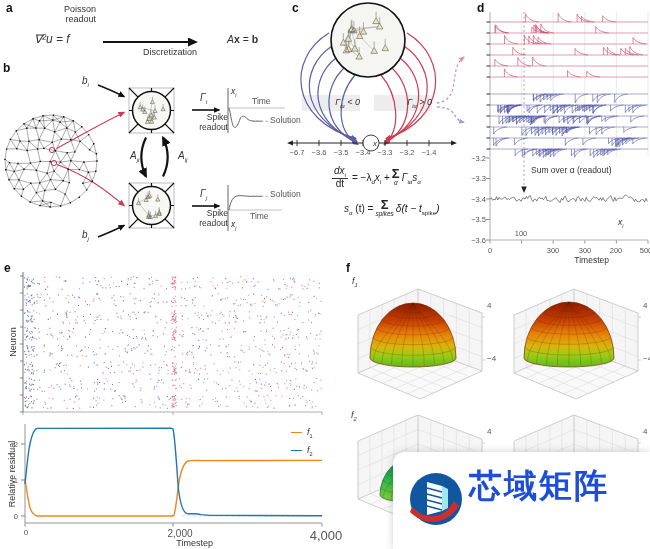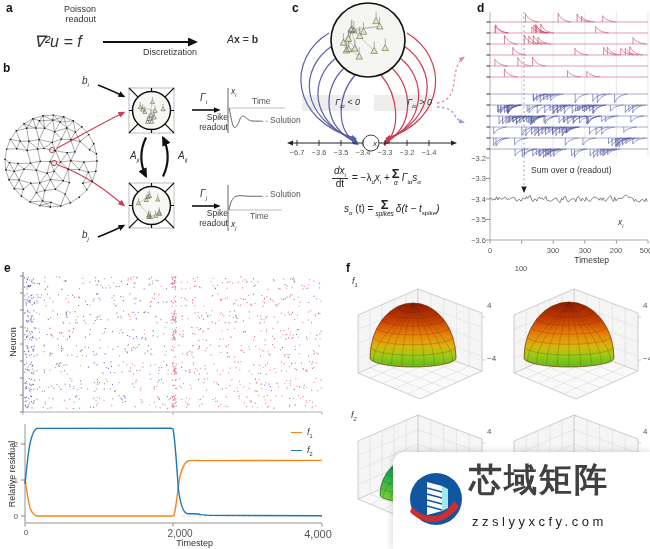--- a/index.html
+++ b/index.html
@@ -21,21 +21,21 @@
   .frac .num{border-bottom:1px solid #333;padding:0 2px 1px;}
   .bigsum{display:inline-flex;flex-direction:column;align-items:center;line-height:0.75;margin:0 2px;}
   .bigsum .sg{font-size:13px;font-weight:bold;}
   .bigsum .ss{font-size:6.5px;font-style:italic;margin-top:2px;}
   .legend-item{position:absolute;font-size:9px;color:#333;}
   .dash{display:inline-block;width:11px;height:0;border-top:1.8px solid #000;vertical-align:middle;margin-right:5px;}
   .dash.f1{border-color:#f58518;}
   .dash.f2{border-color:#1f77b4;}
   .watermark{position:absolute;left:393px;top:452px;width:257px;height:97px;background:#fff;
              border-radius:12px 0 0 0;box-shadow:0 0 8px rgba(0,0,0,.18);z-index:5;}
-  .wm-brand{position:absolute;left:76px;top:6px;font-size:33px;font-weight:900;color:#404040;letter-spacing:2px;}
+  .wm-brand{position:absolute;left:76px;top:12px;font-size:33px;font-weight:900;color:#1d4ed8;letter-spacing:2px;}
   .wm-domain{position:absolute;left:79px;top:62px;font-size:13px;color:#222;letter-spacing:3.5px;}
 </style>
 </head>
 <body>
 
 <div class="fig">
 
 <svg id="art" width="650" height="549" viewBox="0 0 650 549">
 <defs id="art-defs">
   <marker id="mB8" markerUnits="userSpaceOnUse" markerWidth="10" markerHeight="9" refX="8" refY="4.5" orient="auto">
@@ -223,21 +223,21 @@
       <g clip-path="url(#dcl3)">
         <path d="M536.8,487.0A39.2,7.4 0 0 0 615.2,487.0M539.0,479.8A37.0,6.8 0 0 0 613.0,479.8M542.6,473.0A33.4,6.2 0 0 0 609.4,473.0M547.4,467.0A28.6,5.8 0 0 0 604.6,467.0M553.7,461.8A22.3,5.3 0 0 0 598.3,461.8M561.3,457.8A14.7,5.0 0 0 0 590.7,457.8M576,455C565.0,467.0 539.2,483.0 539.2,497.7M576,455C567.4,467.0 547.2,483.0 547.2,499.7M576,455C570.0,467.0 556.0,483.0 556.0,500.9M576,455C572.9,467.0 565.6,483.0 565.6,501.6M576,455C576.0,467.0 576.0,483.0 576.0,501.8M576,455C579.1,467.0 586.4,483.0 586.4,501.6M576,455C582.0,467.0 596.0,483.0 596.0,500.9M576,455C584.6,467.0 604.8,483.0 604.8,499.7M576,455C587.0,467.0 612.8,483.0 612.8,497.7" stroke="rgba(10,70,30,0.4)" stroke-width="0.5" fill="none"></path>
       </g>
     </svg>
 
 <div class="lbl pl" style="left:6px;top:2px">a</div>
 <div class="lbl c" style="left:18px;top:4px;width:78px">
       <span style="display:block">Poisson</span>
       <span style="display:block">readout</span>
     </div>
-<div class="lbl m" style="left:34px;top:33px;font-size:16px">∇²u = f</div>
+<div class="lbl m" style="left:34px;top:33px;font-size:12px">∇²u = f</div>
 <div class="lbl c" style="left:105px;top:47px;width:92px">Discretization</div>
 <div class="lbl" style="left:227px;top:33px;font-size:10.5px"><i>A</i><b>x</b><span> = </span><b>b</b></div>
 
 <div class="lbl pl" style="left:3px;top:62px">b</div>
 <div class="lbl m" style="left:82px;top:75px;font-size:10px"><span>b</span><sub>i</sub></div>
 <div class="lbl m" style="left:82px;top:229px;font-size:10px"><span>b</span><sub>j</sub></div>
 <div class="lbl m" style="left:200px;top:92px;font-size:10px"><span>Γ</span><sub>i</sub></div>
 <div class="lbl m" style="left:200px;top:188px;font-size:10px"><span>Γ</span><sub>j</sub></div>
 <div class="lbl c" style="left:186px;top:113px;width:42px;font-size:8.5px">
       <span style="display:block">Spike</span>
@@ -290,36 +290,36 @@
 
 <div class="lbl pl" style="left:477px;top:2px">d</div>
 <div class="tickr" style="left:462px;top:154px;width:24px">−3.2</div>
 <div class="tickr" style="left:462px;top:174px;width:24px">−3.3</div>
 <div class="tickr" style="left:462px;top:195px;width:24px">−3.4</div>
 <div class="tickr" style="left:462px;top:215px;width:24px">−3.5</div>
 <div class="tickr" style="left:462px;top:236px;width:24px">−3.6</div>
 <div class="lbl" style="left:531px;top:166px;font-size:8.5px">Sum over α (readout)</div>
 <div class="lbl m" style="left:618px;top:218px;font-size:8.5px"><span>x</span><sub>i</sub></div>
 <div class="tick" style="left:490px;top:246px">0</div>
-<div class="tick" style="left:521px;top:264px">100</div>
+<div class="tick" style="left:521px;top:229px">100</div>
 <div class="tick" style="left:553px;top:246px">300</div>
 <div class="tick" style="left:585px;top:246px">300</div>
 <div class="tick" style="left:616px;top:246px">200</div>
 <div class="tick" style="left:646px;top:246px">500</div>
 <div class="lbl c" style="left:529px;top:256px;width:80px;font-size:8.5px">Timestep</div>
 
 <div class="lbl pl" style="left:4px;top:262px">e</div>
 <div class="vlab" style="left:-17px;top:337px;width:60px">Neuron</div>
 <div class="vlab" style="left:-33px;top:469px;width:90px">Relative residual</div>
 <div class="tickr" style="left:8px;top:512px;width:10px">0</div>
 <div class="tickr" style="left:8px;top:476px;width:10px">1</div>
 <div class="tickr" style="left:8px;top:440px;width:10px">2</div>
 <div class="tick" style="left:26px;top:528px;font-size:8px">0</div>
 <div class="tick" style="left:180px;top:528px;font-size:10px">2,000</div>
-<div class="tick" style="left:318px;top:528px;font-size:11px">4,000</div>
+<div class="tick" style="left:326px;top:528px;font-size:13px">4,000</div>
 <div class="lbl c" style="left:133px;top:538px;width:80px">Timestep</div>
 <div class="legend-item" style="left:291px;top:427px"><span class="dash f1"></span><i>f</i><sub>1</sub></div>
 <div class="legend-item" style="left:291px;top:445px"><span class="dash f2"></span><i>f</i><sub>2</sub></div>
 
 <div class="lbl pl" style="left:346px;top:262px">f</div>
 <div class="lbl m" style="left:352px;top:276px"><span>f</span><sub>1</sub></div>
 <div class="lbl m" style="left:351px;top:410px"><span>f</span><sub>2</sub></div>
 <div class="lbl" style="left:487px;top:301px;font-size:8px;color:#555">4</div>
 <div class="lbl" style="left:487px;top:354px;font-size:8px;color:#555">−4</div>
 <div class="lbl" style="left:643px;top:301px;font-size:8px;color:#555">4</div>
@@ -329,16 +329,15 @@
 
 <div class="watermark">
   <svg width="62" height="66" viewBox="-31 -31 62 66" style="position:absolute;left:12px;top:16px">
     <circle cx="0" cy="0" r="26" fill="#1057a0"></circle>
     <path d="M-9,-17 L6,-13 L6,12 L-9,16 Z" fill="#fff"></path>
     <path d="M-9,-11 L6,-7 M-9,-5 L6,-1 M-9,1 L6,5 M-9,7 L6,11" stroke="#1057a0" stroke-width="1.5"></path>
     <path d="M6,-13 L12,-10 L12,9 L6,12 Z" fill="#9fe8f0"></path>
     <path d="M-24,8 C-10,22 8,20 18,2 L23,7 C10,27 -12,27 -26,13 Z" fill="#cf2e2e"></path>
   </svg>
   <div class="wm-brand">芯域矩阵</div>
-  <div class="wm-domain">zzslyyxcfy.com</div>
 </div>
 
 </div>
 
 </body></html>

